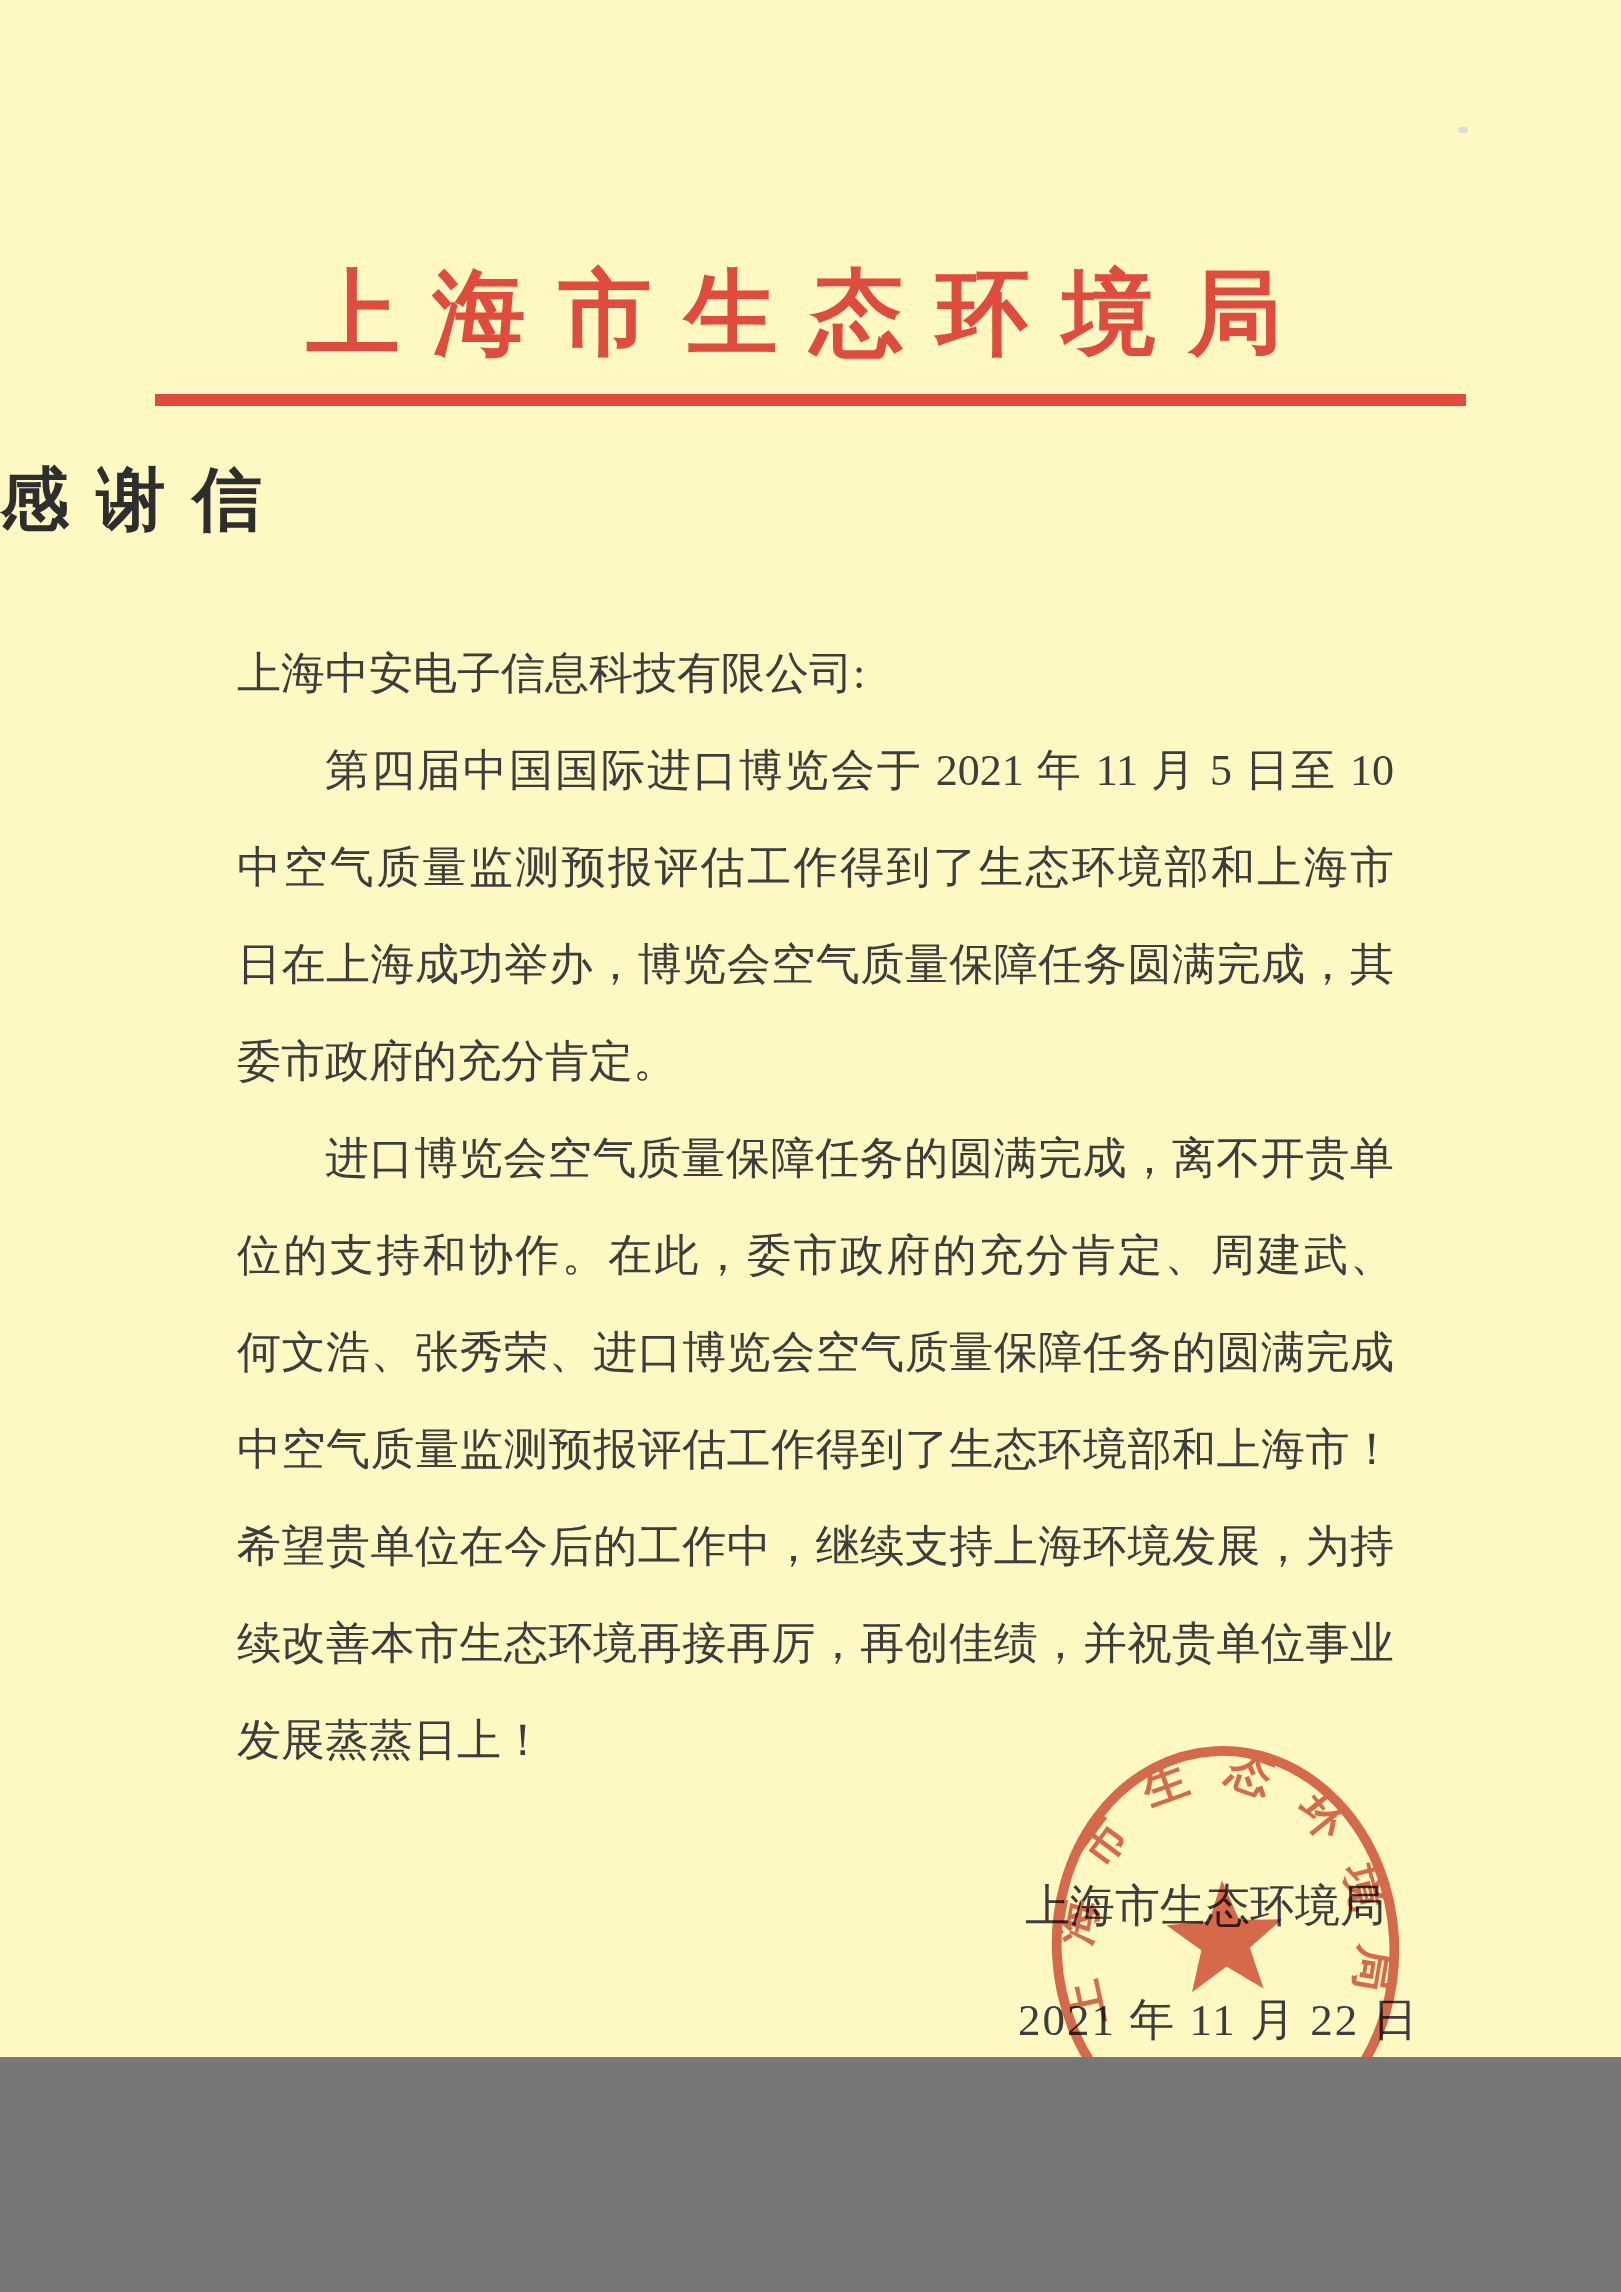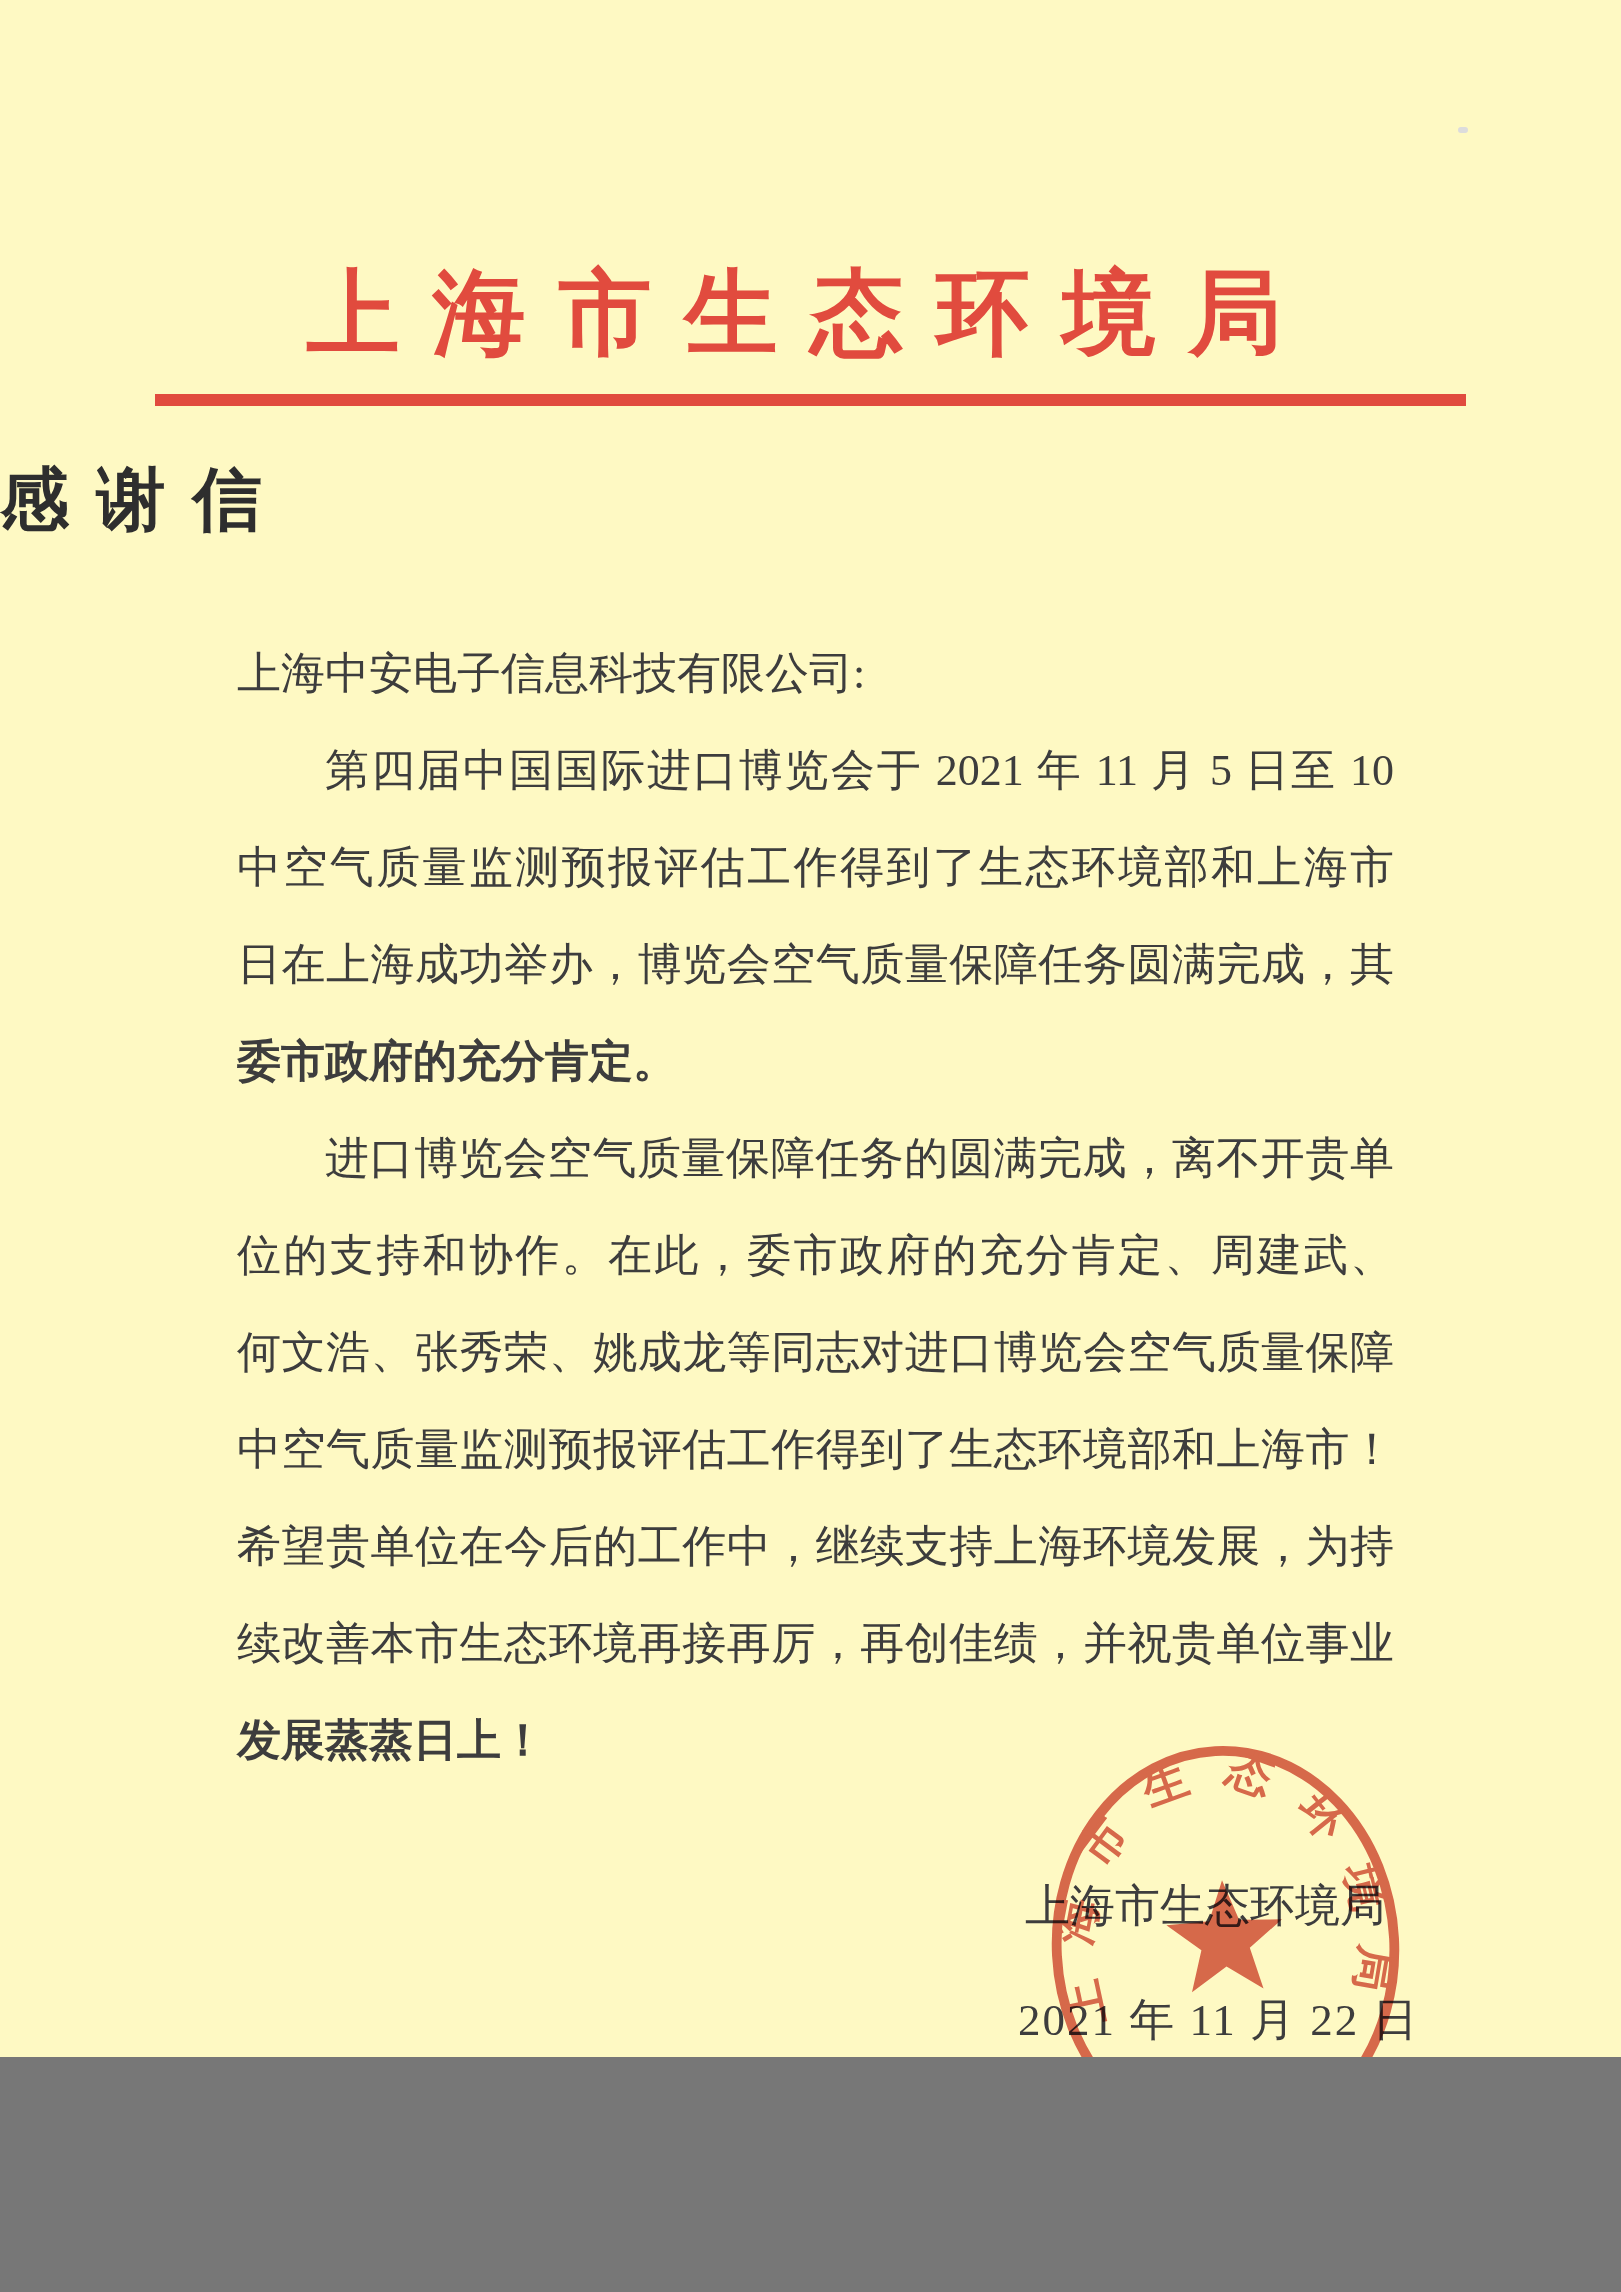--- a/index.html
+++ b/index.html
@@ -63,21 +63,21 @@
     font-size: 44px;
   }
   .body-line {
     height: 97px;
     line-height: 97px;
     text-align: justify;
     text-align-last: justify;
     white-space: nowrap;
   }
   .body-line.line-indent { text-indent: 88px; }
-  .body-line.line-last   { text-align-last: left; font-weight: bold; }
+  .body-line.line-last   { text-align-last: left; }
   .salutation {
     height: 97px;
     line-height: 97px;
     white-space: nowrap;
   }
 
   
   .signature {
     position: absolute;
     left: 1025px;
@@ -144,21 +144,21 @@
   <div class="body-block">
     <div class="salutation">上海中安电子信息科技有限公司:</div>
 
     <div class="body-line line-indent">第四届中国国际进口博览会于 2021 年 11 月 5 日至 10</div>
     <div class="body-line">中空气质量监测预报评估工作得到了生态环境部和上海市</div>
     <div class="body-line">日在上海成功举办，博览会空气质量保障任务圆满完成，其</div>
     <div class="body-line line-last">委市政府的充分肯定。</div>
 
     <div class="body-line line-indent">进口博览会空气质量保障任务的圆满完成，离不开贵单</div>
     <div class="body-line">位的支持和协作。在此，委市政府的充分肯定、周建武、</div>
-    <div class="body-line">何文浩、张秀荣、姚成龙等同志对进口博览会空气质量保障</div>
+    <div class="body-line">何文浩、张秀荣、进口博览会空气质量保障任务的圆满完成</div>
     <div class="body-line">中空气质量监测预报评估工作得到了生态环境部和上海市！</div>
     <div class="body-line">希望贵单位在今后的工作中，继续支持上海环境发展，为持</div>
     <div class="body-line">续改善本市生态环境再接再厉，再创佳绩，并祝贵单位事业</div>
     <div class="body-line line-last">发展蒸蒸日上！</div>
   </div>
 
   <div class="signature">上海市生态环境局</div>
 
   <div class="sign-date">2021 年 11 月 22 日</div>
 

